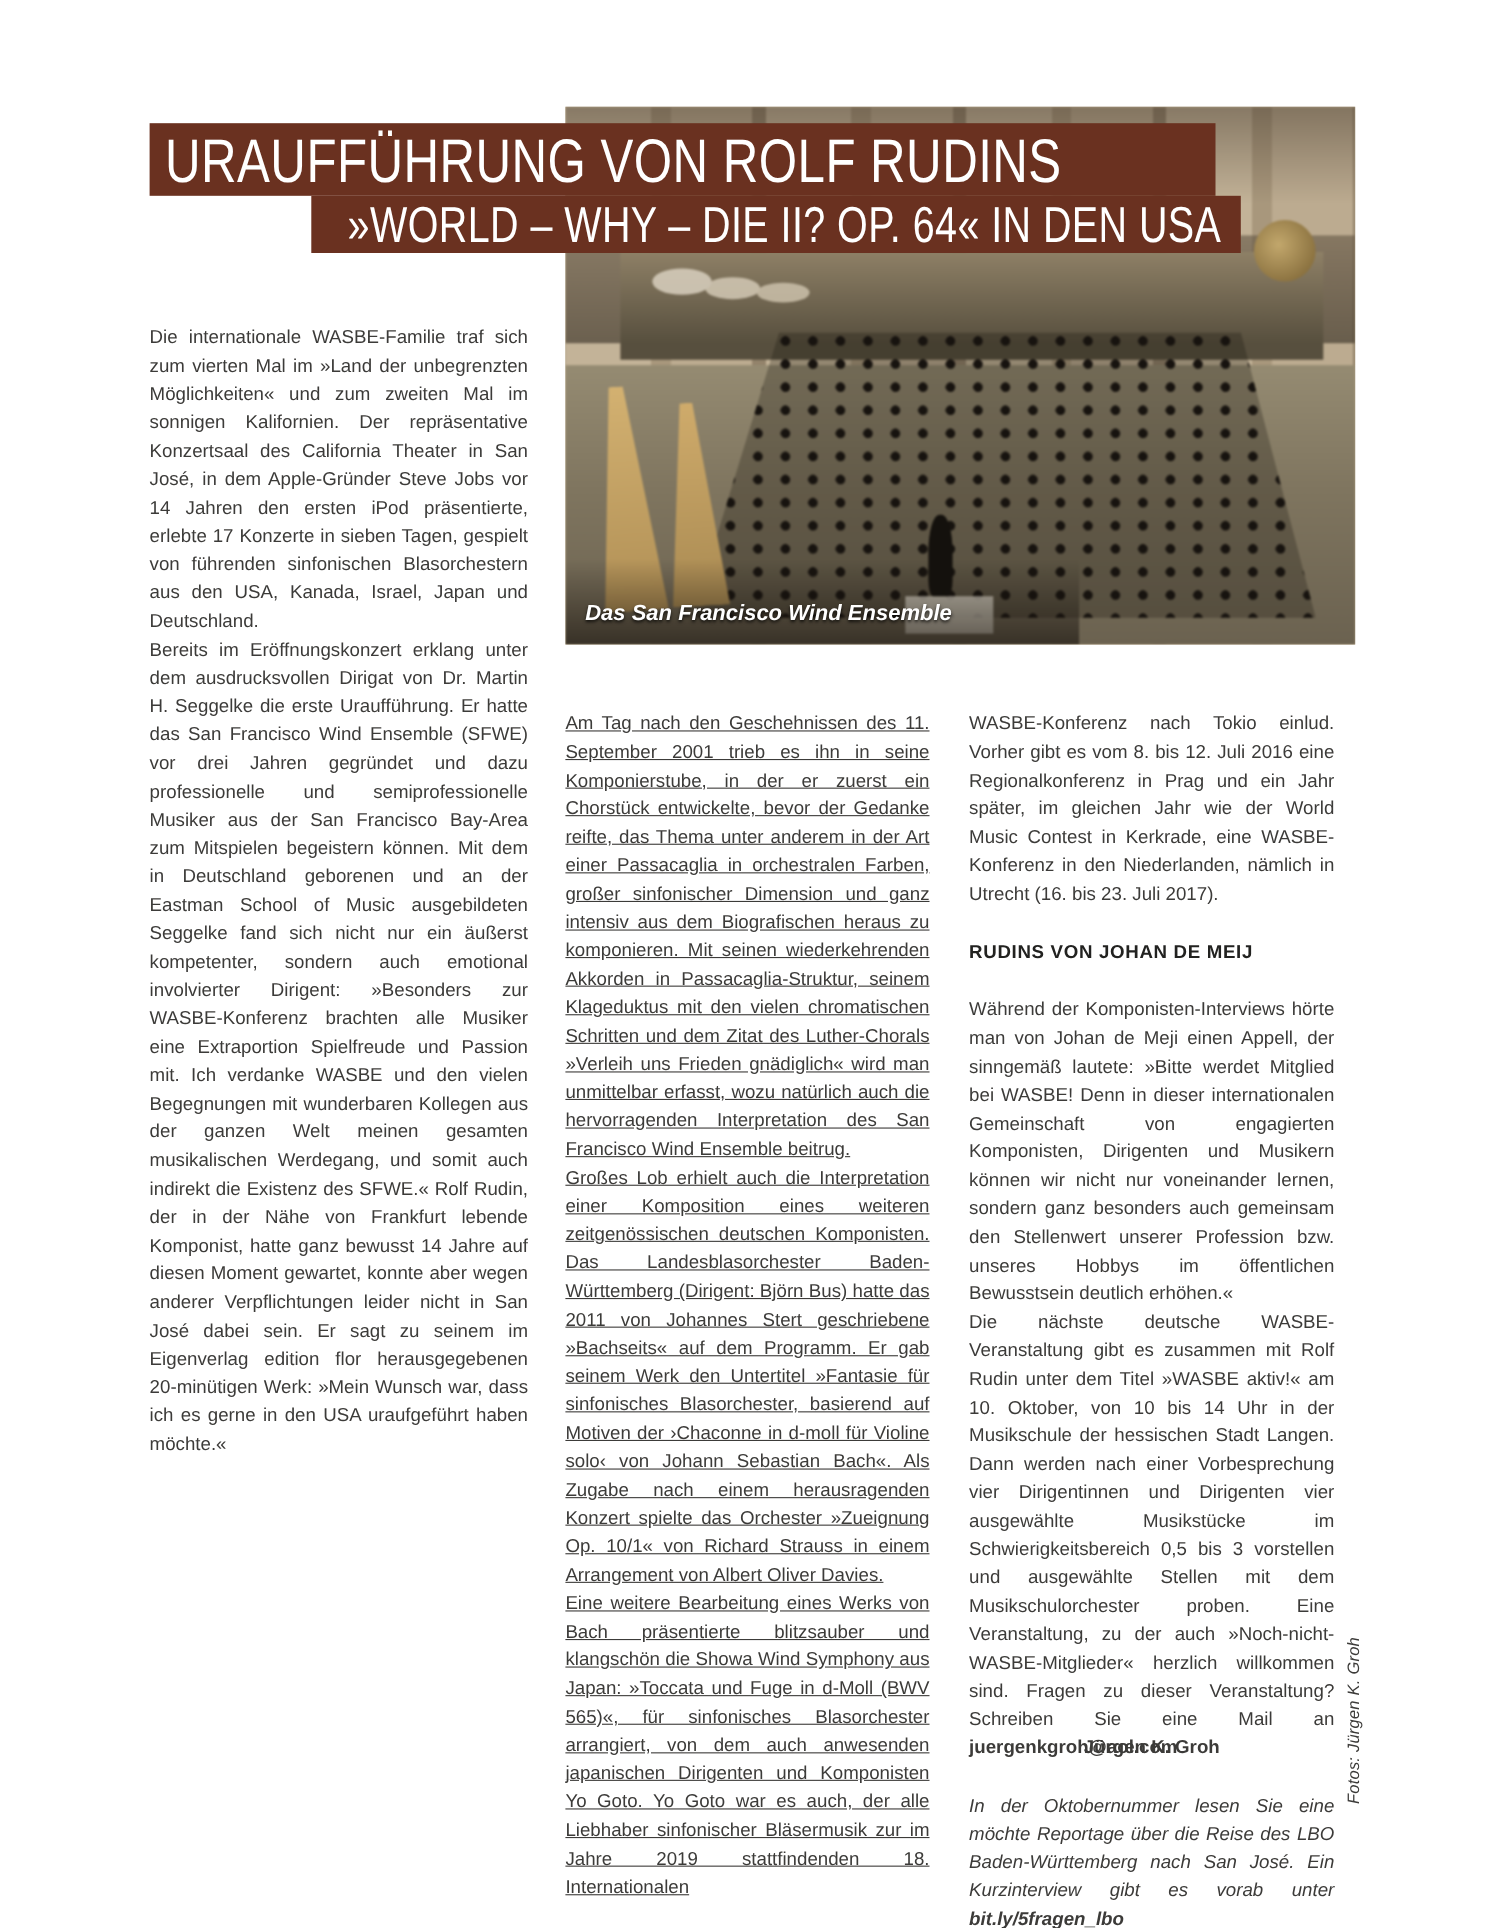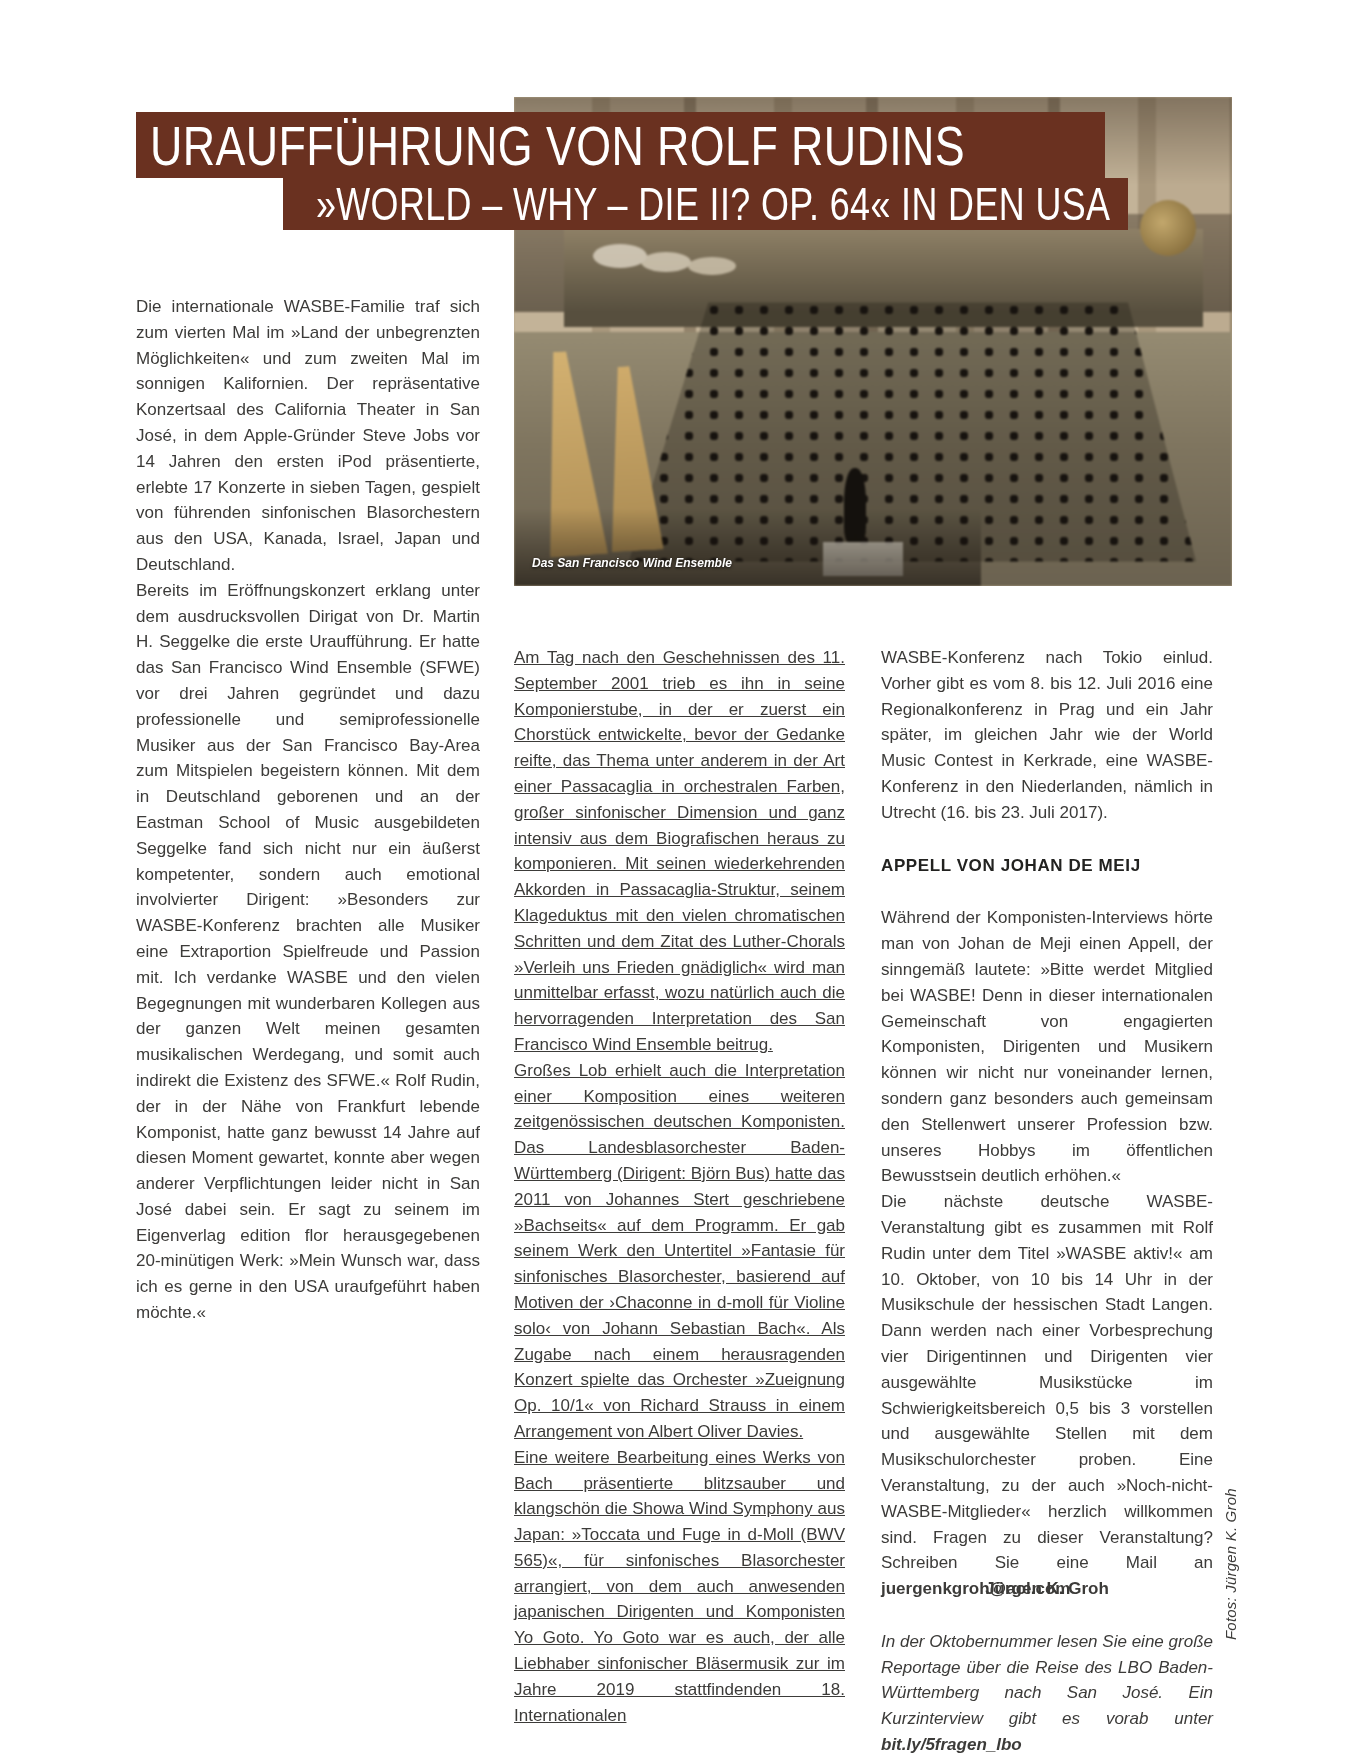--- a/index.html
+++ b/index.html
@@ -39,21 +39,21 @@
   .pt-gong{position:absolute;right:5%;top:21%;width:56px;height:56px;border-radius:50%;
     background:radial-gradient(circle at 40% 40%,#c2a76c,#8a713f 75%);}
   .pt-harp1{position:absolute;left:4%;top:52%;width:58px;height:205px;background:linear-gradient(180deg,#d3b171,#b08f55);
     clip-path:polygon(30% 0,52% 0,100% 100%,0 100%);transform:rotate(-4deg);}
   .pt-harp2{position:absolute;left:13%;top:55%;width:52px;height:185px;background:linear-gradient(180deg,#cfab6b,#a98a52);
     clip-path:polygon(30% 0,52% 0,100% 100%,0 100%);transform:rotate(-3deg);}
   .pt-conductor{position:absolute;left:46%;bottom:9%;width:22px;height:74px;background:#14110d;border-radius:45% 45% 20% 20%;}
   .pt-podium{position:absolute;left:43%;bottom:2%;width:80px;height:34px;background:#d8d2c4;opacity:0.8;}
   .pt-capshade{position:absolute;left:0;bottom:0;width:65%;height:78px;
     background:linear-gradient(0deg,rgba(22,17,12,0.6),rgba(0,0,0,0));}
-  .caption{position:absolute;color:#ffffff;font-style:italic;font-weight:bold;font-size:12px;
+  .caption{position:absolute;color:#ffffff;font-style:italic;font-weight:bold;font-size:20px;
     text-shadow:0 1px 3px rgba(0,0,0,0.8);z-index:2;}
   .cap-top{left:18px;bottom:16px;}
   
   .col{position:absolute;font-size:17px;line-height:25.8px;text-align:justify;hyphens:auto;}
   .col p{margin:0;}
   .col1{left:136px;top:294px;width:344px;}
   .col2{left:514px;top:645px;width:331px;text-decoration:underline;}
   .col3{left:881px;top:645px;width:332px;}
   .section-heading{font-size:17px;font-weight:bold;color:#222220;letter-spacing:0.6px;margin:27px 0;line-height:25.8px;}
   .b{font-weight:bold;}
@@ -125,23 +125,23 @@
   </div>
 
   <div class="col col2">
     <p>Am Tag nach den Geschehnissen des 11. September 2001 trieb es ihn in seine Komponierstube, in der er zuerst ein Chorstück entwickelte, bevor der Gedanke reifte, das Thema unter anderem in der Art einer Passacaglia in orchestralen Farben, großer sinfonischer Dimension und ganz intensiv aus dem Biografischen heraus zu komponieren. Mit seinen wiederkehrenden Akkorden in Passacaglia-Struktur, seinem Klageduktus mit den vielen chromatischen Schritten und dem Zitat des Luther-Chorals »Verleih uns Frieden gnädiglich« wird man unmittelbar erfasst, wozu natürlich auch die hervorragenden Interpretation des San Francisco Wind Ensemble beitrug.</p>
     <p>Großes Lob erhielt auch die Interpretation einer Komposition eines weiteren zeitgenössischen deutschen Komponisten. Das Landesblasorchester Baden-Württemberg (Dirigent: Björn Bus) hatte das 2011 von Johannes Stert geschriebene »Bachseits« auf dem Programm. Er gab seinem Werk den Untertitel »Fantasie für sinfonisches Blasorchester, basierend auf Motiven der ›Chaconne in d-moll für Violine solo‹ von Johann Sebastian Bach«. Als Zugabe nach einem herausragenden Konzert spielte das Orchester »Zueignung Op. 10/1« von Richard Strauss in einem Arrangement von Albert Oliver Davies.</p>
     <p>Eine weitere Bearbeitung eines Werks von Bach präsentierte blitzsauber und klangschön die Showa Wind Symphony aus Japan: »Toccata und Fuge in d-Moll (BWV 565)«, für sinfonisches Blasorchester arrangiert, von dem auch anwesenden japanischen Dirigenten und Komponisten Yo Goto. Yo Goto war es auch, der alle Liebhaber sinfonischer Bläsermusik zur im Jahre 2019 stattfindenden 18. Internationalen</p>
   </div>
 
   <div class="col col3">
     <p>WASBE-Konferenz nach Tokio einlud. Vorher gibt es vom 8. bis 12. Juli 2016 eine Regionalkonferenz in Prag und ein Jahr später, im gleichen Jahr wie der World Music Contest in Kerkrade, eine WASBE-Konferenz in den Niederlanden, nämlich in Utrecht (16. bis 23. Juli 2017).</p>
-    <h3 class="section-heading">APPELL VON JOHAN DE MEIJ</h3>
+    <h3 class="section-heading">RUDINS VON JOHAN DE MEIJ</h3>
     <p>Während der Komponisten-Interviews hörte man von Johan de Meji einen Appell, der sinngemäß lautete: »Bitte werdet Mitglied bei WASBE! Denn in dieser internationalen Gemeinschaft von engagierten Komponisten, Dirigenten und Musikern können wir nicht nur voneinander lernen, sondern ganz besonders auch gemeinsam den Stellenwert unserer Profession bzw. unseres Hobbys im öffentlichen Bewusstsein deutlich erhöhen.«</p>
     <p><span>Die nächste deutsche WASBE-Veranstaltung gibt es zusammen mit Rolf Rudin unter dem Titel »WASBE aktiv!« am 10. Oktober, von 10 bis 14 Uhr in der Musikschule der hessischen Stadt Langen. Dann werden nach einer Vorbesprechung vier Dirigentinnen und Dirigenten vier ausgewählte Musikstücke im Schwierigkeitsbereich 0,5 bis 3 vorstellen und ausgewählte Stellen mit dem Musikschulorchester proben. Eine Veranstaltung, zu der auch »Noch-nicht-WASBE-Mitglieder« herzlich willkommen sind. Fragen zu dieser Veranstaltung? Schreiben Sie eine Mail an </span><span class="b">juergenkgroh@aol.com</span></p>
     <div class="author-line">Jürgen K. Groh</div>
-    <p class="note"><span>In der Oktobernummer lesen Sie eine große Reportage über die Reise des LBO Baden-Württemberg nach San José. Ein Kurzinterview gibt es vorab unter </span><span class="b">bit.ly/5fragen_lbo</span></p>
+    <p class="note"><span>In der Oktobernummer lesen Sie eine möchte Reportage über die Reise des LBO Baden-Württemberg nach San José. Ein Kurzinterview gibt es vorab unter </span><span class="b">bit.ly/5fragen_lbo</span></p>
   </div>
 
 
   <div class="vcredit">Fotos: Jürgen K. Groh</div>
 
 </div>
 
 </body></html>

